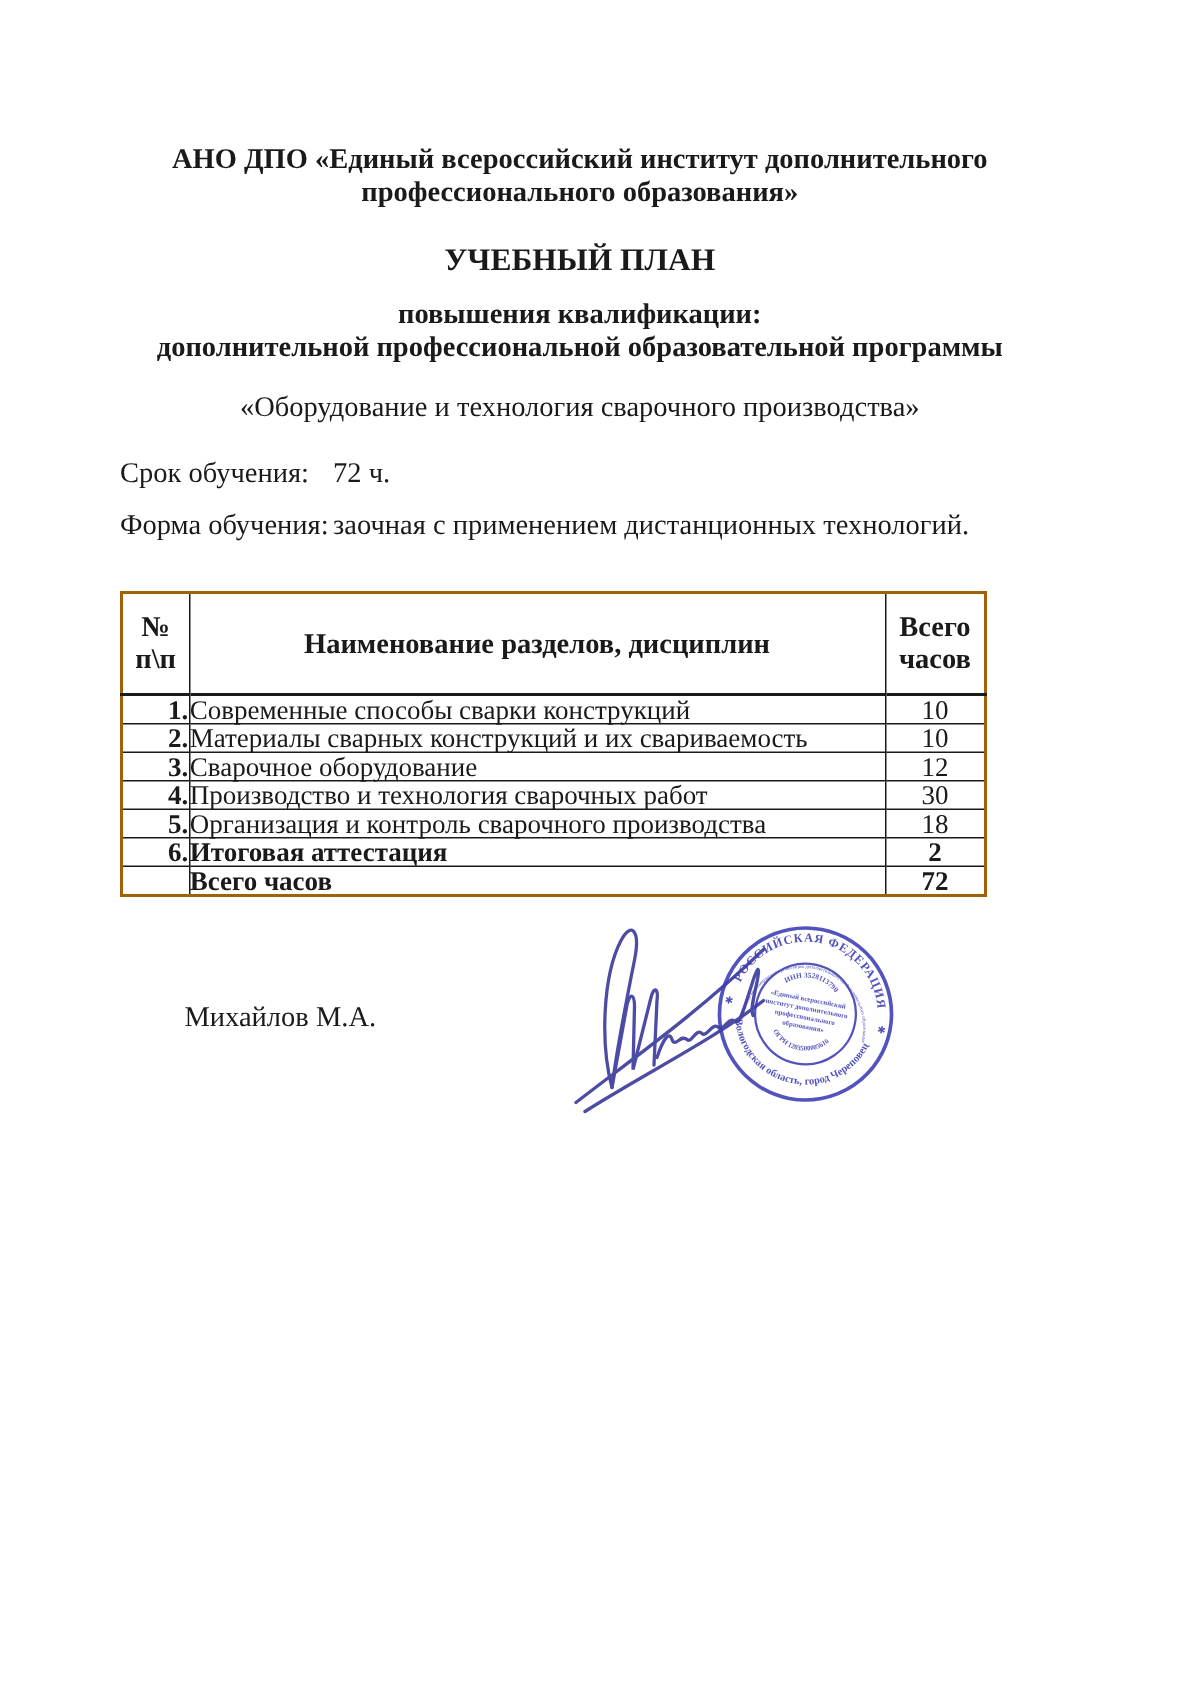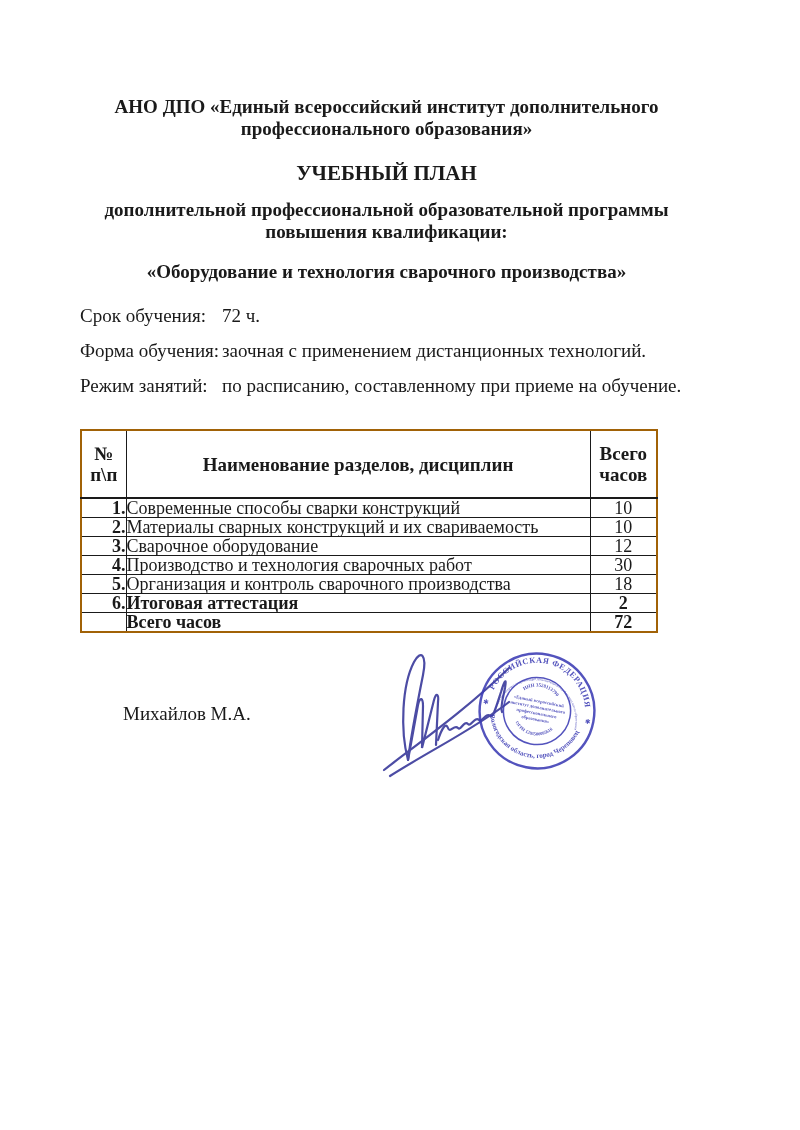--- a/index.html
+++ b/index.html
@@ -9,21 +9,21 @@
     background: #ffffff;
     font-family: "Liberation Serif", serif;
     color: #1a1a1a;
     overflow: hidden;
   }
   .content { padding: 96px 107px 0 80px; width: 800px; }
 
   .org-name { font-weight: bold; font-size: 19px; line-height: 22px; text-align: center; }
   .doc-type { font-weight: bold; font-size: 21px; line-height: 24px; text-align: center; margin-top: 21px; }
   .subtitle { font-weight: bold; font-size: 19px; line-height: 22px; text-align: center; margin-top: 14px; }
-  .program-title { font-weight: bold; font-size: 19px; line-height: 22px; text-align: center; margin-top: 18px; }
+  .program-title { font-weight: normal; font-size: 19px; line-height: 22px; text-align: center; margin-top: 18px; }
 
   .details { margin-top: 22px; }
   .detail-row { display: flex; font-weight: normal; font-size: 19px; line-height: 22px; margin-bottom: 13px; }
   .detail-label { flex: 0 0 142px; }
   .detail-value { flex: 1; }
 
   table.plan {
     border-collapse: collapse;
     table-layout: fixed;
     width: 576px;
@@ -55,38 +55,34 @@
 <div class="content">
 
   <div class="org-name">
     <div>АНО ДПО «Единый всероссийский институт дополнительного</div>
     <div>профессионального образования»</div>
   </div>
 
   <div class="doc-type">УЧЕБНЫЙ ПЛАН</div>
 
   <div class="subtitle">
+    <div>повышения квалификации:</div>
     <div>дополнительной профессиональной образовательной программы</div>
-    <div>повышения квалификации:</div>
   </div>
 
   <div class="program-title">«Оборудование и технология сварочного производства»</div>
 
   <div class="details">
     <div class="detail-row">
       <div class="detail-label">Срок обучения:</div>
       <div class="detail-value">72 ч.</div>
     </div>
     <div class="detail-row">
       <div class="detail-label">Форма обучения:</div>
       <div class="detail-value">заочная с применением дистанционных технологий.</div>
-    </div>
-    <div class="detail-row">
-      <div class="detail-label">Режим занятий:</div>
-      <div class="detail-value">по расписанию, составленному при приеме на обучение.</div>
     </div>
   </div>
 
   <table class="plan">
     <colgroup>
         <col style="width:45px">
         <col style="width:464px">
         <col style="width:67px">
       </colgroup>
     <thead>

